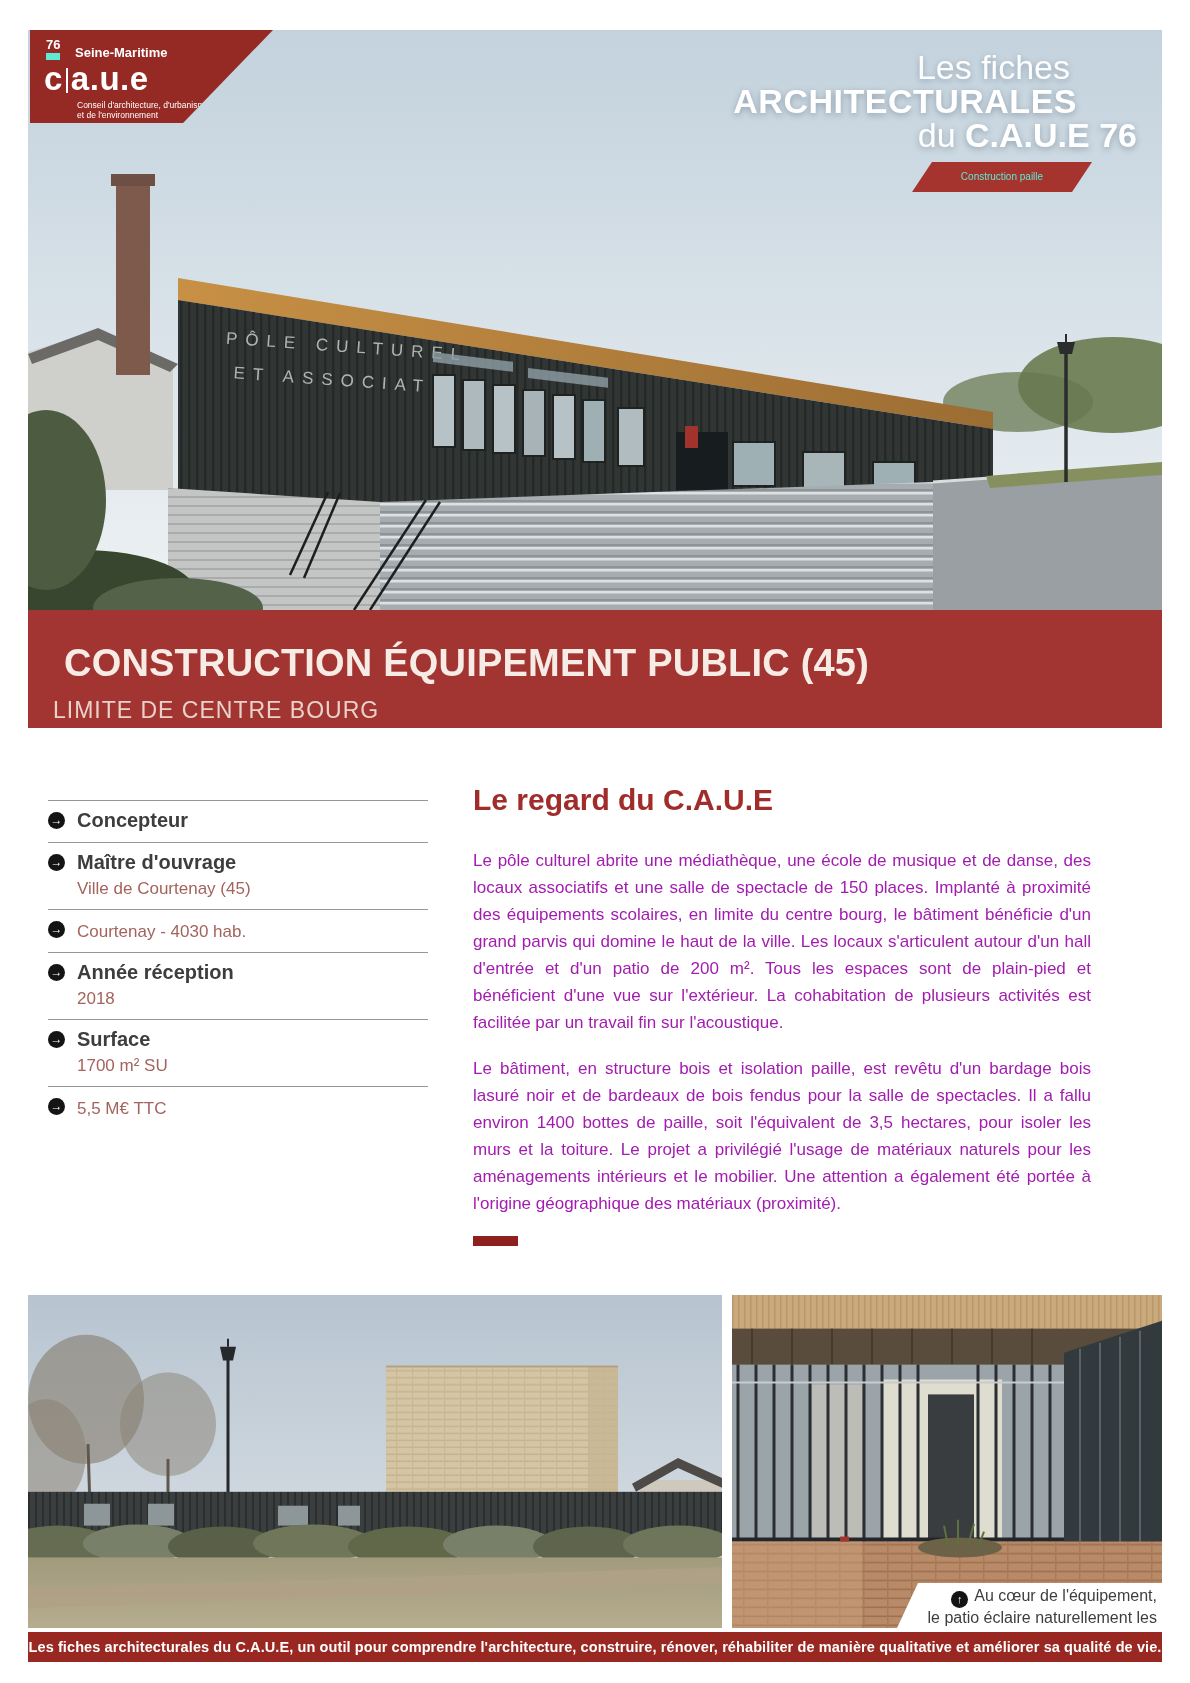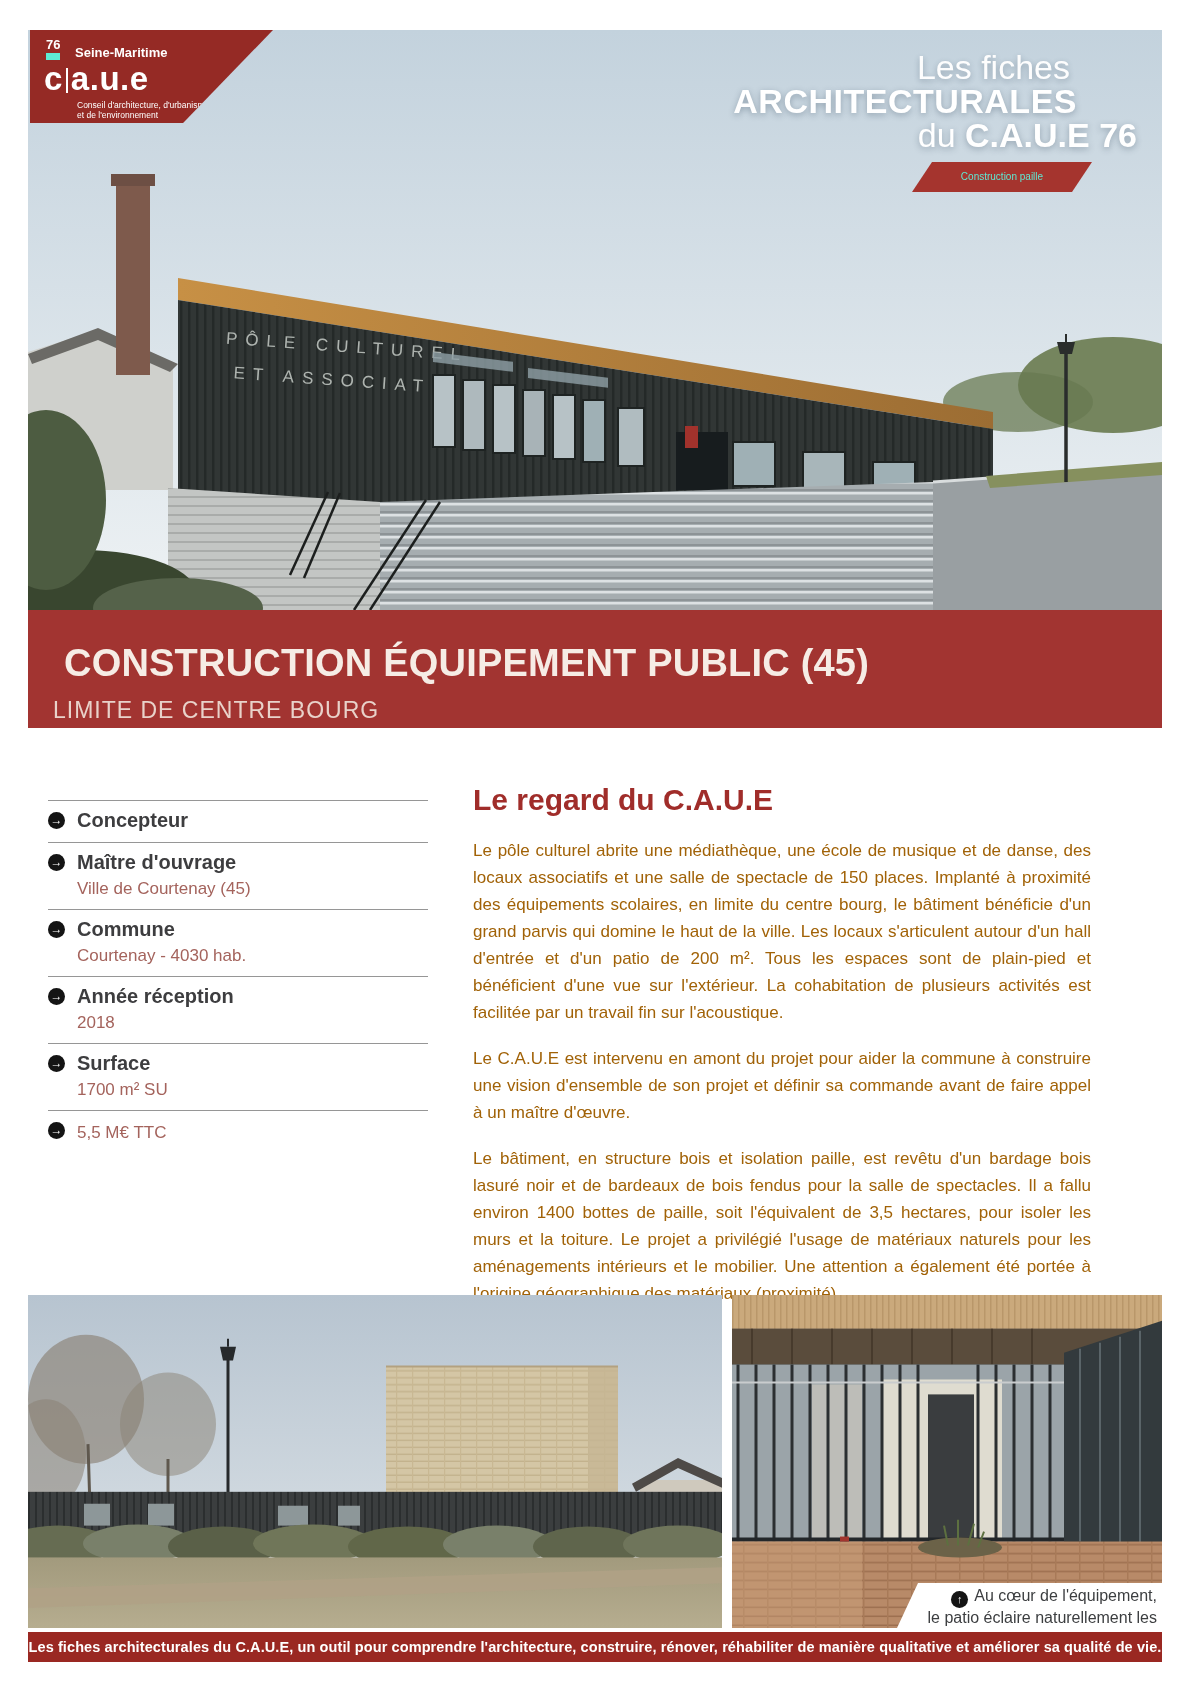--- a/index.html
+++ b/index.html
@@ -40,22 +40,22 @@
   .sidebar{position:absolute;left:48px;top:800px;width:380px;}
   .info-item{position:relative;border-top:1px solid #969696;padding:7px 0 10px 0;}
   .arrow-bullet{
     position:absolute;left:0;top:11px;width:17px;height:17px;border-radius:50%;
     background:#141414;color:#fff;font-size:12px;line-height:16px;text-align:center;font-weight:700;
   }
   .info-label{margin-left:29px;font-size:20px;font-weight:700;color:#3d3d3f;line-height:24px;}
   .info-value{margin-left:29px;font-size:17px;color:var(--value-red);line-height:21px;margin-top:4px;}
   
   .article{position:absolute;left:473px;top:783px;width:618px;}
-  .article h3{margin:0 0 20px 0;font-size:30px;font-weight:700;color:var(--heading-red);}
-  .article p{margin:0 0 19px 0;font-size:17px;line-height:27px;color:#a16207;text-align:justify;}
+  .article h3{margin:0 0 30px 0;font-size:30px;font-weight:700;color:var(--heading-red);}
+  .article p{margin:0 0 19px 0;font-size:17px;line-height:27px;color:#a21caf;text-align:justify;}
   .end-mark{width:45px;height:10px;background:var(--accent-dark);margin-top:14px;}
   
   .photo-left{position:absolute;left:28px;top:1295px;width:694px;height:333px;}
   .photo-right{position:absolute;left:732px;top:1295px;width:430px;height:333px;}
   .photo-left svg,.photo-right svg{display:block;width:100%;height:100%;}
   
   .caption{
     position:absolute;right:28px;top:1583px;width:265px;height:45px;background:#fff;
     clip-path:polygon(21px 0,100% 0,100% 100%,0 100%);
     box-sizing:border-box;padding:3px 5px 0 0;text-align:right;
@@ -192,21 +192,20 @@
       <span class="arrow-bullet">→</span>
       <div class="info-label">Concepteur</div>
     </div>
     <div class="info-item">
       <span class="arrow-bullet">→</span>
       <div class="info-label">Maître d'ouvrage</div>
       <div class="info-value">Ville de Courtenay (45)</div>
     </div>
     <div class="info-item">
       <span class="arrow-bullet">→</span>
-      <div class="info-label">Commune</div>
       <div class="info-value">Courtenay - 4030 hab.</div>
     </div>
     <div class="info-item">
       <span class="arrow-bullet">→</span>
       <div class="info-label">Année réception</div>
       <div class="info-value">2018</div>
     </div>
     <div class="info-item">
       <span class="arrow-bullet">→</span>
       <div class="info-label">Surface</div>
@@ -214,21 +213,20 @@
     </div>
     <div class="info-item">
       <span class="arrow-bullet">→</span>
       <div class="info-value">5,5 M€ TTC</div>
     </div>
   </aside>
 
   <section class="article">
     <h3>Le regard du C.A.U.E</h3>
     <p>Le pôle culturel abrite une médiathèque, une école de musique et de danse, des locaux associatifs et une salle de spectacle de 150 places. Implanté à proximité des équipements scolaires, en limite du centre bourg, le bâtiment bénéficie d'un grand parvis qui domine le haut de la ville. Les locaux s'articulent autour d'un hall d'entrée et d'un patio de 200 m². Tous les espaces sont de plain-pied et bénéficient d'une vue sur l'extérieur. La cohabitation de plusieurs activités est facilitée par un travail fin sur l'acoustique.</p>
-    <p>Le C.A.U.E est intervenu en amont du projet pour aider la commune à construire une vision d'ensemble de son projet et définir sa commande avant de faire appel à un maître d'œuvre.</p>
     <p>Le bâtiment, en structure bois et isolation paille, est revêtu d'un bardage bois lasuré noir et de bardeaux de bois fendus pour la salle de spectacles. Il a fallu environ 1400 bottes de paille, soit l'équivalent de 3,5 hectares, pour isoler les murs et la toiture.  Le projet a privilégié l'usage de matériaux naturels pour les aménagements intérieurs et le mobilier. Une attention a également été portée à l'origine géographique des matériaux (proximité).</p>
     <div class="end-mark"></div>
   </section>
 
   <div class="photo-left">
     <svg viewBox="0 0 694 335" preserveAspectRatio="none">
       <defs>
         <linearGradient id="sky2" x1="0" y1="0" x2="0" y2="1">
           <stop offset="0" stop-color="#b7c4d0"></stop>
             <stop offset="1" stop-color="#dee4e8"></stop>

